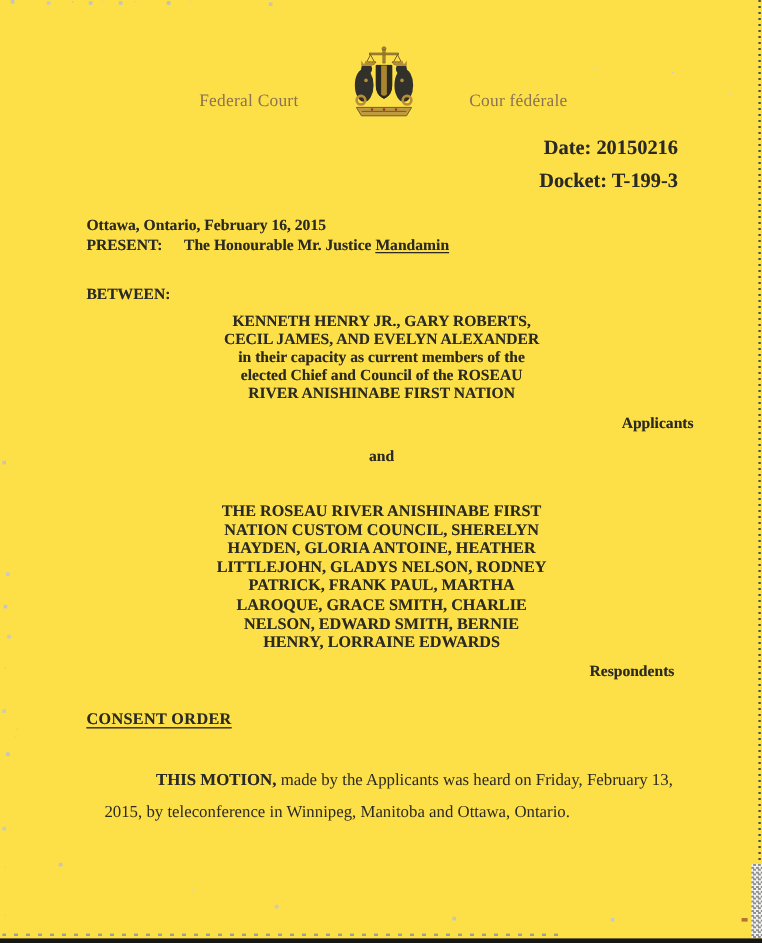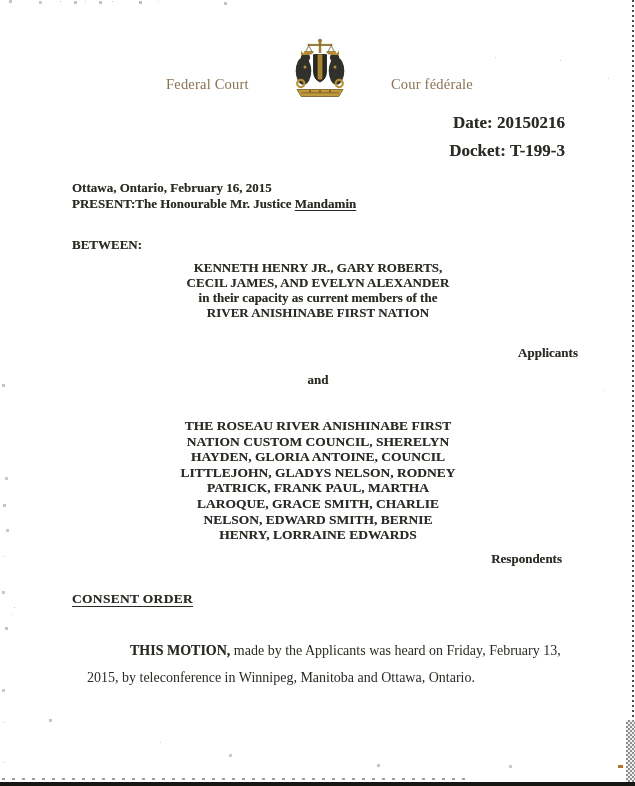--- a/index.html
+++ b/index.html
@@ -1,21 +1,21 @@
 <!DOCTYPE html>
 <html><head>
 <meta charset="utf-8">
 <style>
   html, body { margin: 0; padding: 0; background: #e8e8e8; }
   .page {
     position: relative;
     width: 635px;
     height: 786px;
     margin: 0 auto;
-    background: #ffffff;
+    background: #fde047;
     overflow: hidden;
     font-family: "Liberation Serif", "DejaVu Serif", serif;
     color: #2b2a24;
   }
   .abs { position: absolute; }
 
   
   .court-title {
     top: 76px;
     font-size: 14.5px;
@@ -40,21 +40,21 @@
 
   .bold-line {
     left: 72px;
     font-size: 13px;
     font-weight: bold;
     white-space: nowrap;
     text-shadow: 0 0 0.5px rgba(43,42,36,0.45);
   }
   .location-line { top: 168px; margin-top: 12px; }
   .present-line  { top: 196px; }
-  .present-text  { }
+  .present-text  { margin-left: 18px; }
   .judge-name    { text-decoration: underline; text-underline-offset: 2px; }
   .between-line  { top: 237px; }
 
   
   .party-block {
     left: 72px;
     width: 492px;
     text-align: center;
     font-weight: bold;
     text-shadow: 0 0 0.5px rgba(43,42,36,0.45);
@@ -190,31 +190,32 @@
   <div class="abs bold-line present-line">
     <span>PRESENT:</span><span class="present-text">The Honourable Mr. Justice </span><span class="judge-name">Mandamin</span>
   </div>
 
   <div class="abs bold-line between-line">BETWEEN:</div>
 
   <div class="abs party-block applicants-block">
     <span class="party-line">KENNETH HENRY JR., GARY ROBERTS,</span>
     <span class="party-line">CECIL JAMES, AND EVELYN ALEXANDER</span>
     <span class="party-line">in their capacity as current members of the</span>
+    <span class="party-line">elected Chief and Council of the ROSEAU</span>
     <span class="party-line">RIVER ANISHINABE FIRST NATION</span>
   </div>
 
   <div class="abs role-label applicants-label">Applicants</div>
 
   <div class="abs and-line">and</div>
 
   <div class="abs party-block respondents-block">
     <span class="party-line">THE ROSEAU RIVER ANISHINABE FIRST</span>
     <span class="party-line">NATION CUSTOM COUNCIL, SHERELYN</span>
-    <span class="party-line">HAYDEN, GLORIA ANTOINE, COUNCIL</span>
+    <span class="party-line">HAYDEN, GLORIA ANTOINE, HEATHER</span>
     <span class="party-line">LITTLEJOHN, GLADYS NELSON, RODNEY</span>
     <span class="party-line">PATRICK, FRANK PAUL, MARTHA</span>
     <span class="party-line">LAROQUE, GRACE SMITH, CHARLIE</span>
     <span class="party-line">NELSON, EDWARD SMITH, BERNIE</span>
     <span class="party-line">HENRY, LORRAINE EDWARDS</span>
   </div>
 
   <div class="abs role-label respondents-label">Respondents</div>
 
   <div class="abs order-heading">

